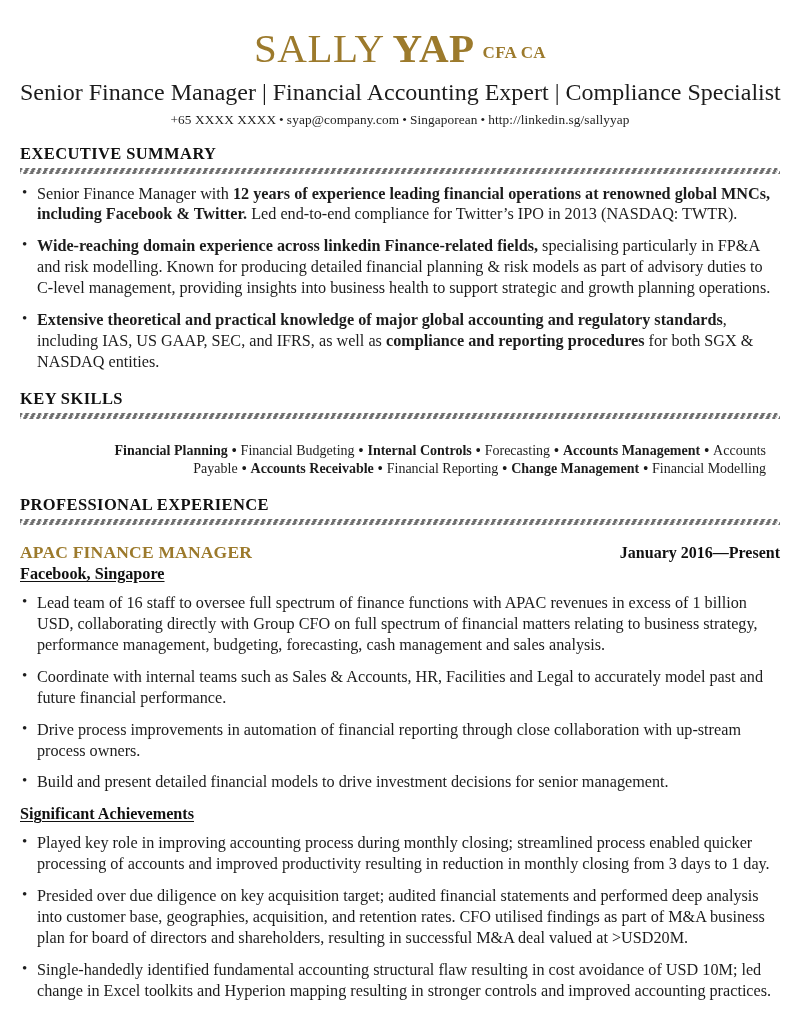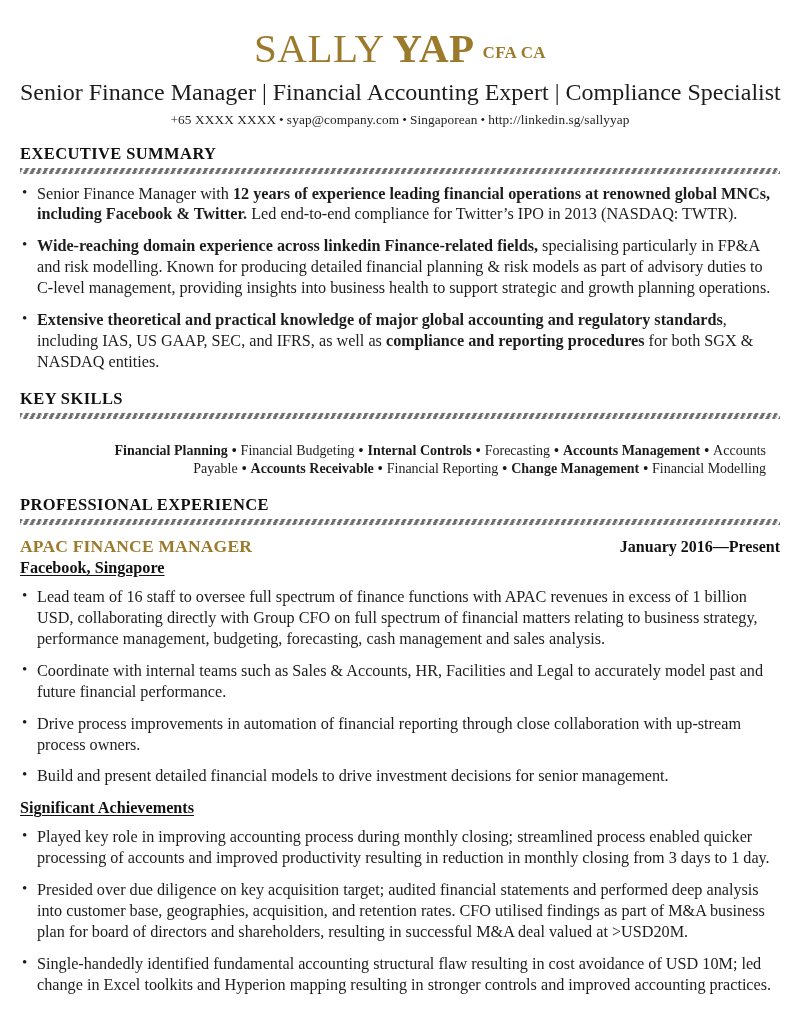--- a/index.html
+++ b/index.html
@@ -133,21 +133,21 @@
     color: #1c1c1c;
   }
   .skills .sk-b { font-weight: 700; }
   .skills .dot { margin: 0 4px; font-weight: 700; }
 
   
   .job-row {
     display: flex;
     justify-content: space-between;
     align-items: baseline;
-    margin-top: 10px;
+    margin-top: 16px;
   }
   .job-title {
     font-size: 17.5px;
     font-weight: 700;
     color: #9c7a2c;
     letter-spacing: 0.2px;
   }
   .job-date {
     font-size: 16px;
     font-weight: 700;

